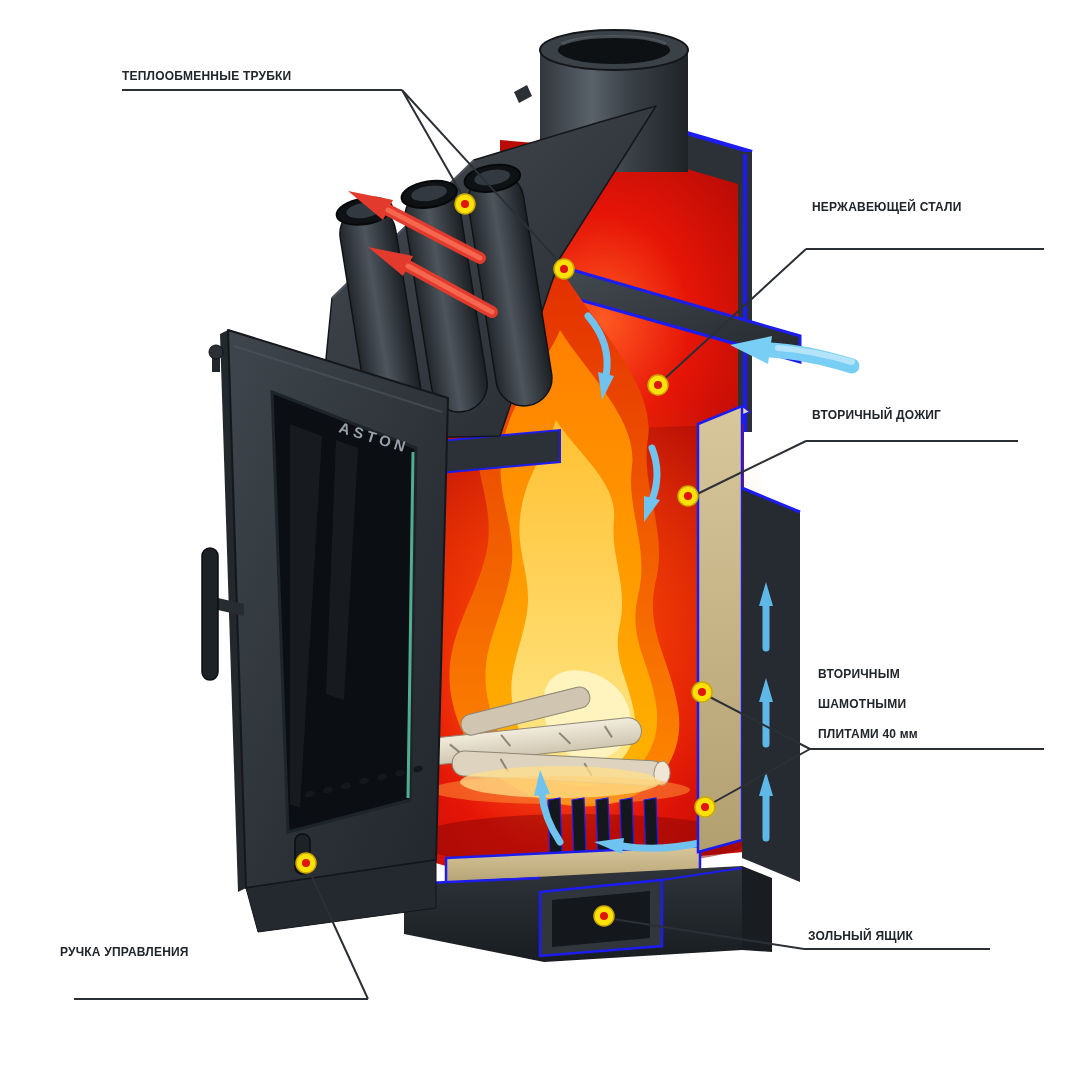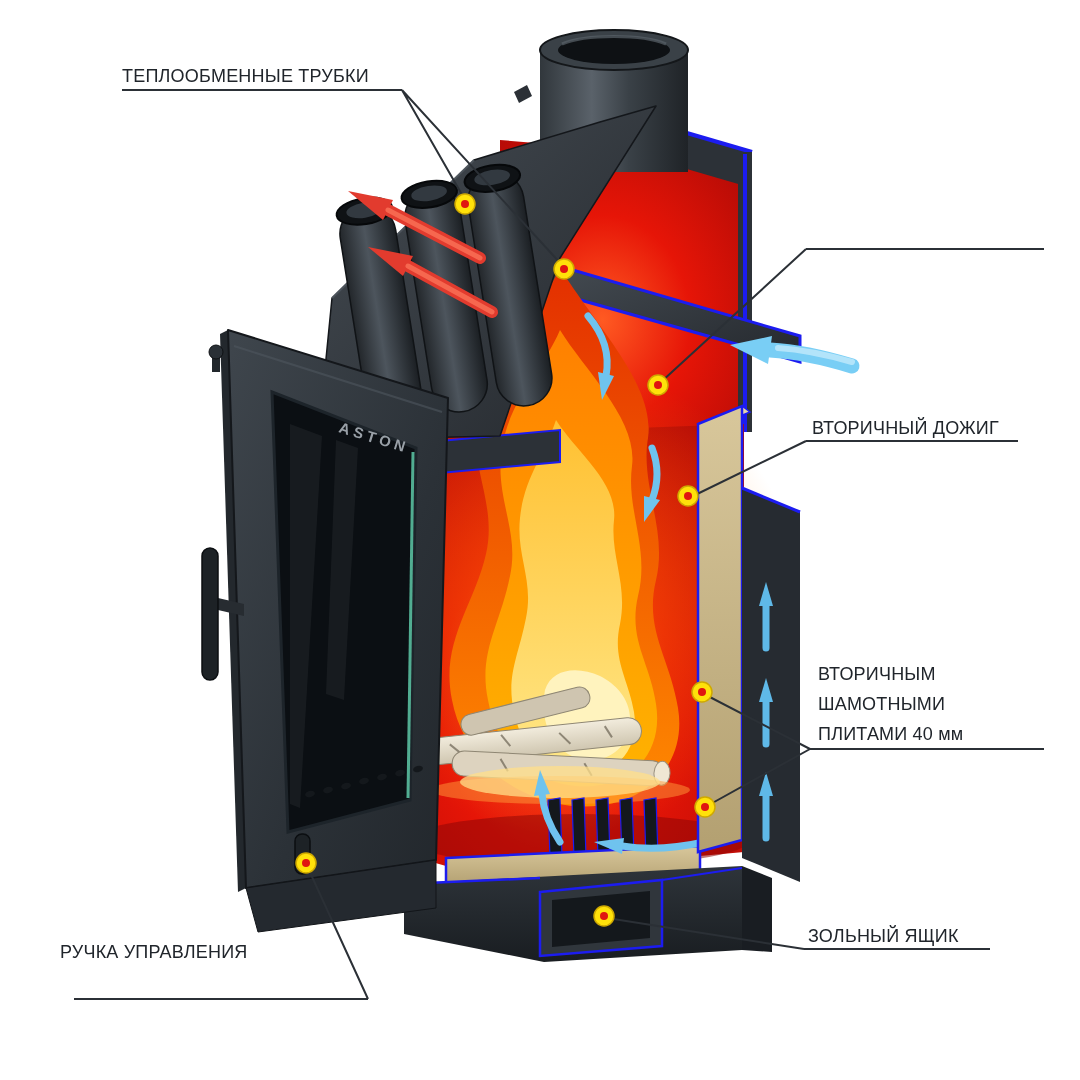--- a/index.html
+++ b/index.html
@@ -1,19 +1,19 @@
 <!DOCTYPE html>
 <html><head>
 <meta charset="utf-8">
 <style>
   html,body{margin:0;padding:0;background:#ffffff;}
   .stage{position:relative;width:1080px;height:1080px;background:#ffffff;overflow:hidden;
          font-family:"Liberation Sans",sans-serif;}
   .stage svg.illustration{position:absolute;left:0;top:0;}
-  .callout-label{position:absolute;color:#20252b;font-weight:400;font-size:18px;line-height:27px;
+  .callout-label{position:absolute;color:#20252b;font-weight:700;font-size:12px;line-height:27px;
                  letter-spacing:.2px;white-space:nowrap;z-index:5;}
   .callout-label .line{display:block;}
   .lbl-lining{line-height:30px;}
   .lbl-handle{line-height:28px;}
 </style>
 </head>
 <body>
 
 <div class="stage">
 
@@ -318,23 +318,24 @@
           <circle cx="306" cy="863" r="4" fill="#e01510"></circle>
         </g>
   </g>
 </svg>
 
 <div class="callout-label" style="left:122px;top:63px">
   <span class="line">ТЕПЛООБМЕННЫЕ ТРУБКИ</span>
 </div>
 
 <div class="callout-label" style="left:812px;top:194px">
-</div>
-
-<div class="callout-label" style="left:812px;top:415px">
+  <span class="line">НЕРЖАВЕЮЩЕЙ СТАЛИ</span>
+</div>
+
+<div class="callout-label" style="left:812px;top:402px">
   <span class="line">ВТОРИЧНЫЙ ДОЖИГ</span>
 </div>
 
 <div class="callout-label lbl-lining" style="left:818px;top:659px">
   <span class="line">ВТОРИЧНЫМ</span>
   <span class="line">ШАМОТНЫМИ</span>
   <span class="line">ПЛИТАМИ 40 мм</span>
 </div>
 
 <div class="callout-label" style="left:808px;top:923px">

